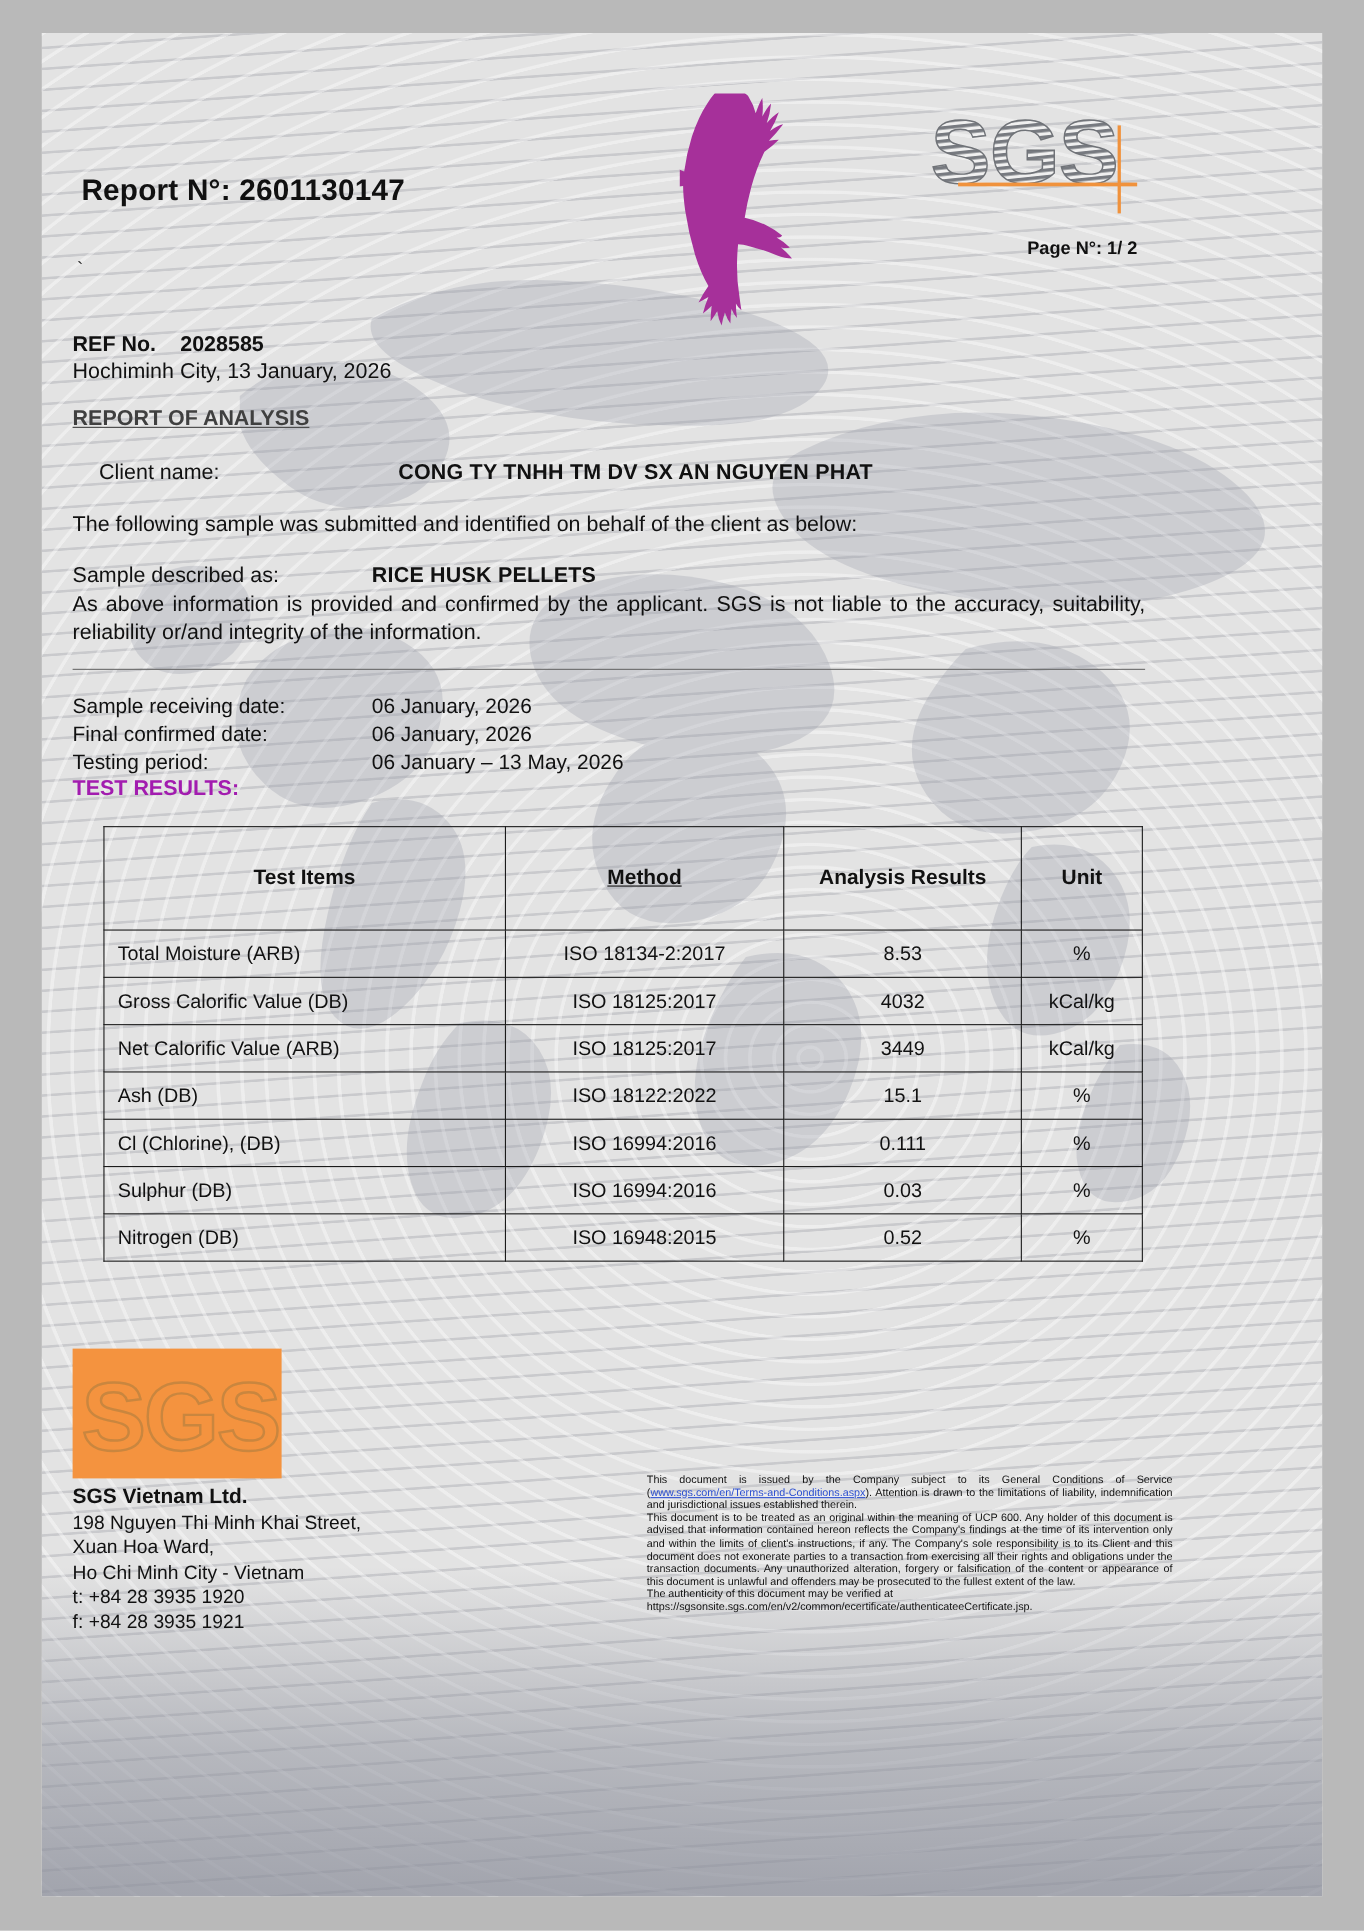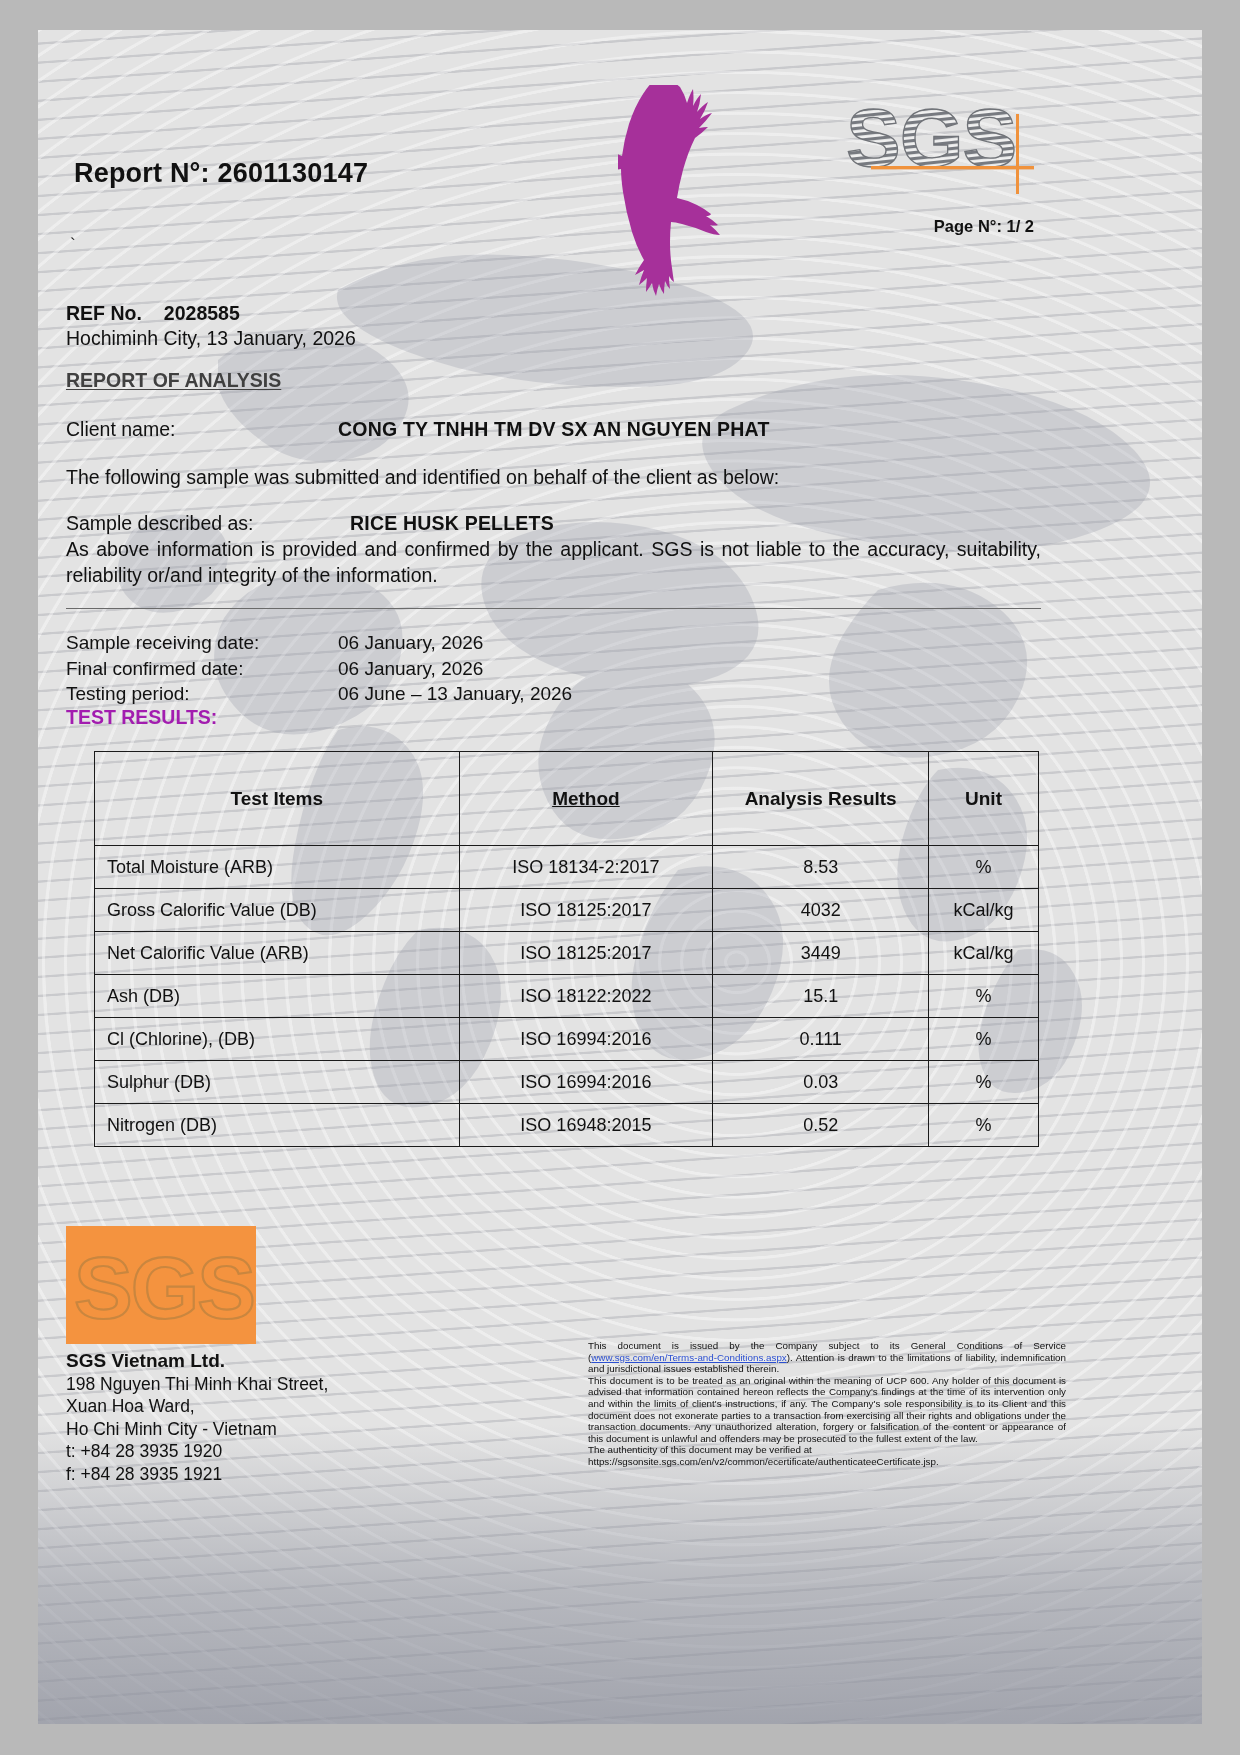--- a/index.html
+++ b/index.html
@@ -88,28 +88,28 @@
   #ref-no .lbl { font-weight:bold; }
   #ref-no .val { margin-left:22px; }
   #city-date { left:28px; top:297px; font-size:19.5px; color:#111; }
 
   #roa {
     left:28px; top:339px; font-size:19.5px; font-weight:bold; color:#404040;
     text-decoration:underline; text-underline-offset:2px;
   }
 
   #client-row { left:28px; top:388px; width:1000px; font-size:19.5px; color:#111; }
-  #client-row .lbl { display:inline-block; width:272px; }
+  #client-row .lbl { display:inline-block; width:272px;margin-left:24px; }
   #client-row .val { font-weight:bold; letter-spacing:.2px; }
 
   #intro { left:28px; top:436px; font-size:19.5px; color:#111; }
 
   #sample-row { left:28px; top:482px; width:1000px; font-size:19.5px; color:#111; }
   #sample-row .lbl { display:inline-block; width:272px; }
-  #sample-row .val { font-weight:bold; letter-spacing:.2px;margin-left:12px; }
+  #sample-row .val { font-weight:bold; letter-spacing:.2px; }
 
   #disclaimer-top {
     left:28px; top:506px; width:975px;
     font-size:19.5px; color:#111; line-height:26px;
     text-align:justify; text-justify:inter-word;
   }
 
   #hr1 { left:28px; top:578px; width:975px; height:0; border-top:1.6px solid #6a6a6a; }
 
   #dates { left:28px; top:600px; font-size:19px; color:#111; line-height:25.5px; }
@@ -243,21 +243,21 @@
   <div class="layer" id="hr1"></div>
 
   <div class="layer" id="dates">
     <div>
       <span class="lbl">Sample receiving date:</span><span>06 January, 2026</span>
     </div>
     <div>
       <span class="lbl">Final confirmed date:</span><span>06 January, 2026</span>
     </div>
     <div>
-      <span class="lbl">Testing period:</span><span>06 June – 13 January, 2026</span>
+      <span class="lbl">Testing period:</span><span>06 January – 13 May, 2026</span>
     </div>
   </div>
 
   <div class="layer" id="test-results-title">TEST RESULTS:</div>
 
   <table class="layer" id="results-table">
     <thead>
       <tr>
         <th class="col-item">Test Items</th>
         <th class="col-method">Method</th>

